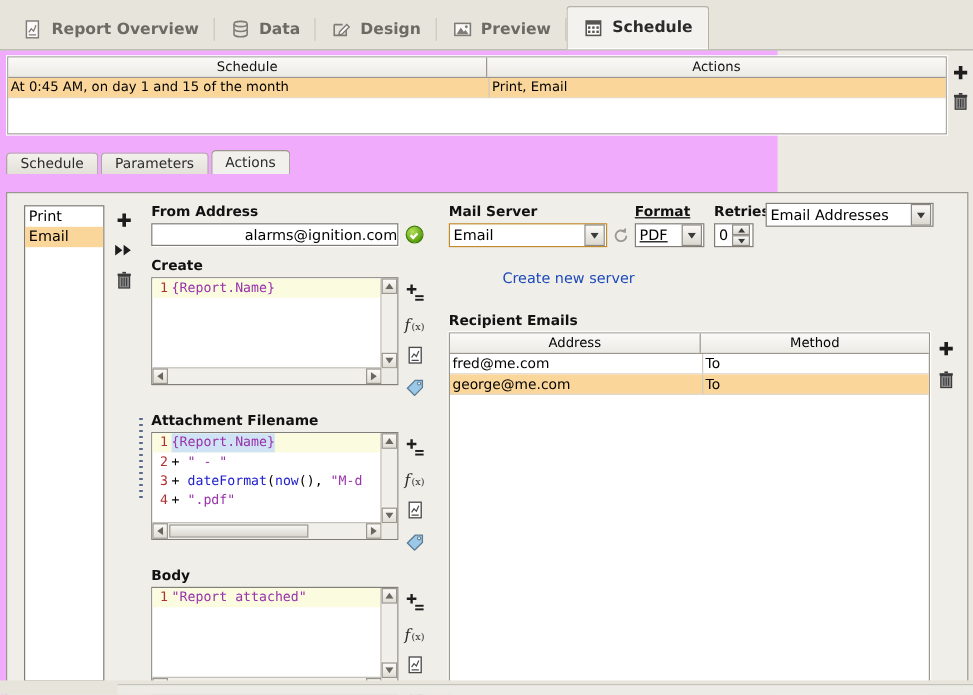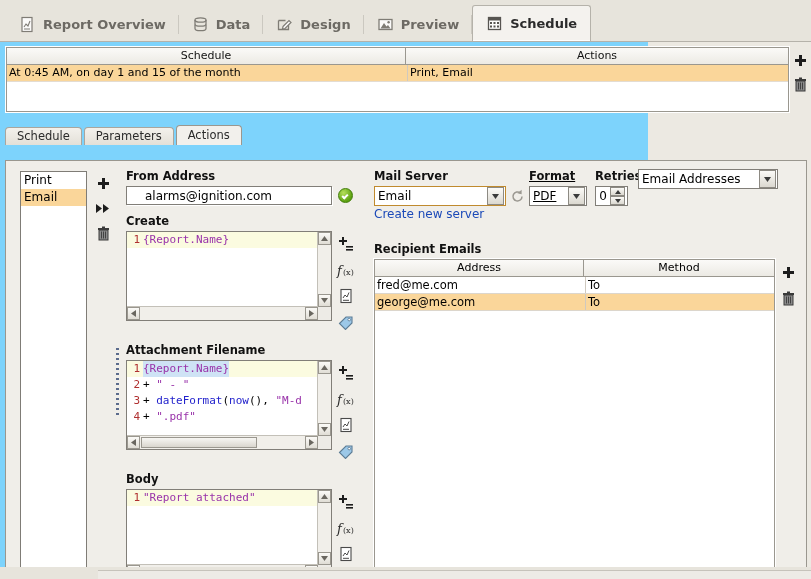--- a/index.html
+++ b/index.html
@@ -3,21 +3,21 @@
 <meta charset="utf-8">
 <style>
   html,body{margin:0;padding:0;}
   body{
     width:811px;height:579px;overflow:hidden;
     background:#ece9e2;
     font-family:"DejaVu Sans","Liberation Sans",sans-serif;
     font-size:11px;color:#000;
     -webkit-font-smoothing:none;
   }
-  .app{position:relative;width:648px;height:579px;background:#7dd3fc;}
+  .app{position:relative;width:648px;height:579px;background:#f0abfc;}
 
   
   .topbar{position:absolute;left:0;top:0;width:811px;height:41px;
     background:#e7e4dc;border-bottom:1px solid #b5b2aa;}
   .topbar-inner{display:flex;align-items:flex-end;height:41px;padding-left:6px;}
   .ttab{display:flex;align-items:center;gap:7px;height:33px;padding:0 13px;
     color:#6d6a64;font-size:13px;font-weight:bold;white-space:nowrap;
     position:relative;}
   .ttab .sep{position:absolute;right:0;top:7px;height:19px;width:1px;background:#cbc8c0;}
   .ttab.active{background:#f4f2ee;color:#2b2b2b;height:35px;
@@ -64,21 +64,21 @@
 
   
   .splitter{position:absolute;left:110px;top:187px;width:3px;height:68px;
     background-image:repeating-linear-gradient(#5b6b8c 0 2px,transparent 2px 5px);}
 
   
   .mid{position:absolute;left:120px;top:8px;width:232px;}
   .fld-label{font-size:11.5px;font-weight:bold;color:#111;margin:0 0 3px 0;}
   .txtinput{width:206px;height:19px;background:#fff;border:1px solid #817e78;
     box-shadow:1px 1px 0 #fff;font-size:12px;line-height:19px;padding-left:18px;
-    color:#000;box-sizing:border-box;}
+    color:#000;box-sizing:border-box;text-align:right;}
   .ok-dot{width:13px;height:13px;border-radius:50%;
     background:radial-gradient(circle at 35% 30%,#b6e05a,#5ca111 70%);
     border:1px solid #3f7c06;display:inline-block;position:relative;}
   .ok-dot:after{content:"";position:absolute;left:3px;top:5px;width:4px;height:2px;
     border-left:2px solid #fff;border-bottom:2px solid #fff;transform:rotate(-45deg);}
 
   
   .ed-row{display:flex;align-items:flex-start;}
   .editor{position:relative;background:#fff;border:1px solid #817e78;box-sizing:border-box;}
   .ed-inner{position:absolute;left:0;top:0;right:13px;bottom:13px;overflow:hidden;background:#fff;}
@@ -507,21 +507,21 @@
                   </svg>
                 </span>
             </div>
             <span class="refresh">
               <svg width="15" height="15" viewBox="0 0 15 15">
                   <path d="M12 7.5a4.5 4.5 0 1 1-1.6-3.45" fill="none" stroke="#9b9891" stroke-width="1.5"></path>
                   <polygon points="11.6,0.8 11.6,5.2 7.4,4.2" fill="#9b9891"></polygon>
                 </svg>
             </span>
           </div>
-          <div style="margin-top:1px;">
+          <div style="margin-top:19px;text-align:right;">
             <a class="link" href="#">Create new server</a>
           </div>
         </div>
 
         <div style="width:66px;text-decoration:underline;">
           <div class="fld-label">Format</div>
           <div class="combo plain" style="width:58px;">
             <span class="cval">PDF</span>
             <span class="carrow">
                 <svg width="7" height="5" viewBox="0 0 7 5">

